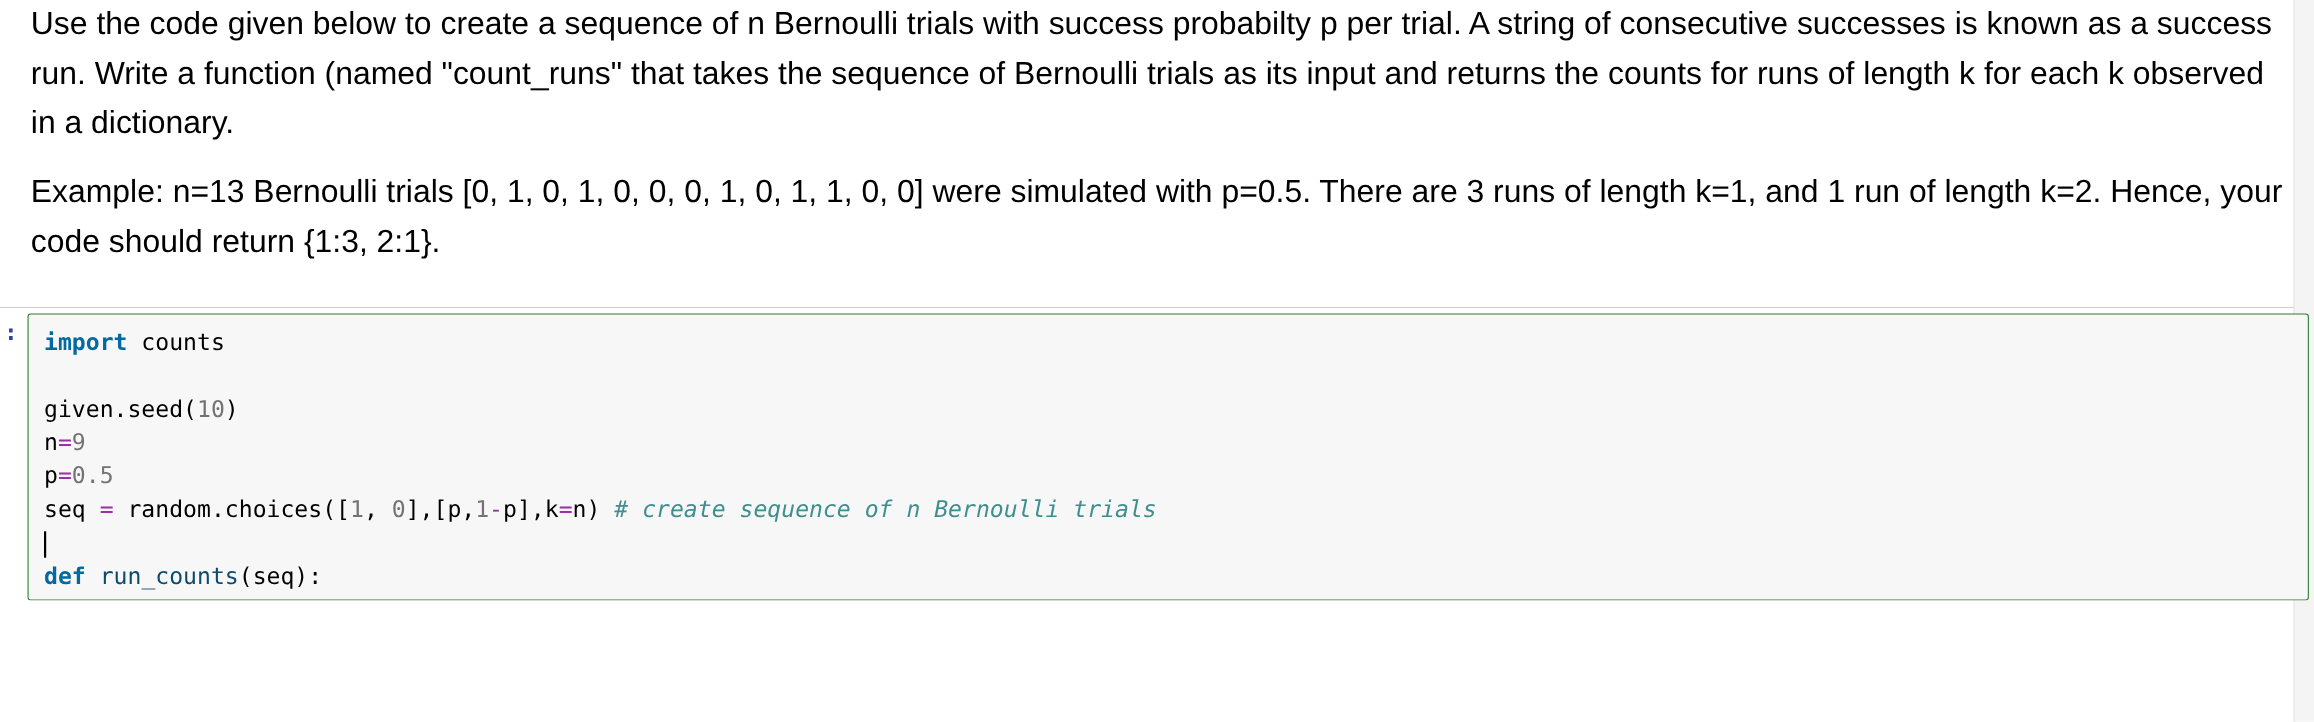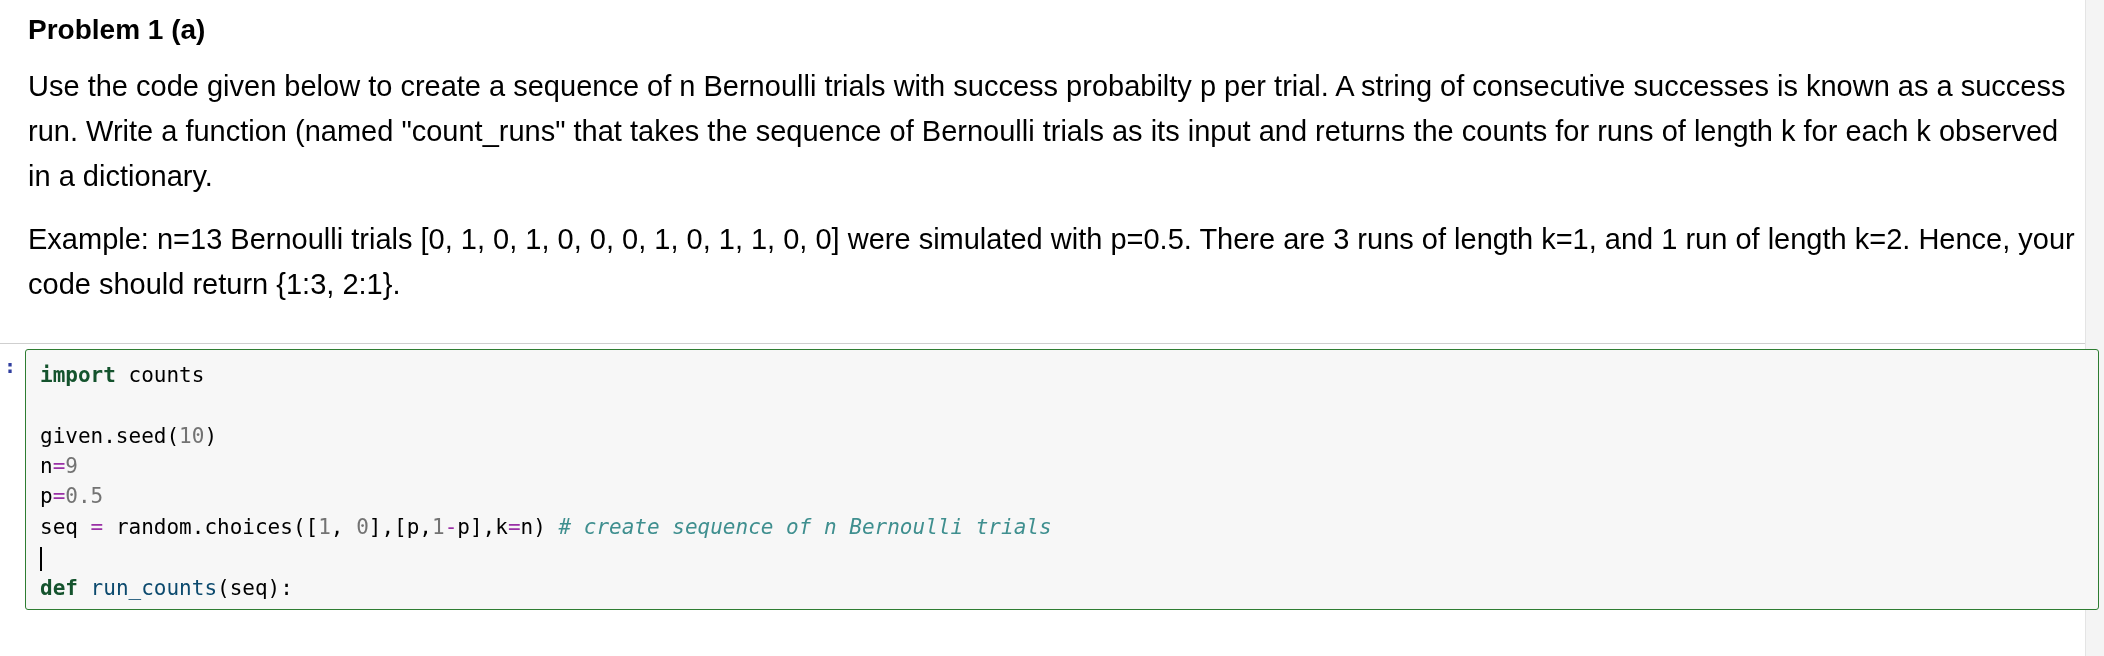--- a/index.html
+++ b/index.html
@@ -61,21 +61,21 @@
 
   pre.code {
     margin: 0;
     font-family: "Menlo", "Consolas", "DejaVu Sans Mono", monospace;
     font-size: 21px;
     line-height: 1.45;
     white-space: pre;
     color: #000;
   }
 
-  .tok-keyword { color: #14532d; font-weight: 700; }
+  .tok-keyword { color: #0369a1; font-weight: 700; }
   .tok-number  { color: #737373; }
   .tok-op      { color: #9a30a6; }
   .tok-def     { color: #0c4a6e; }
   .tok-comment { color: #3f8f8f; font-style: italic; margin-top: 42px; }
 
   .cursor {
     display: inline-block;
     width: 1.5px;
     height: 24px;
     background: #000;
@@ -93,21 +93,20 @@
     background: #f4f4f4;
     border-left: 1px solid #e4e4e4;
   }
 </style>
 </head>
 <body>
 
 <div class="scroll-track"></div>
 
 <div class="cell-markdown">
-  <h3>Problem 1 (a)</h3>
   <p>Use the code given below to create a sequence of n Bernoulli trials with success probabilty p per trial. A string of consecutive successes is known as a success run. Write a function (named "count_runs" that takes the sequence of Bernoulli trials as its input and returns the counts for runs of length k for each k observed in a dictionary.</p>
   <p>Example: n=13 Bernoulli trials [0, 1, 0, 1, 0, 0, 0, 1, 0, 1, 1, 0, 0] were simulated with p=0.5. There are 3 runs of length k=1, and 1 run of length k=2. Hence, your code should return {1:3, 2:1}.</p>
 </div>
 
 <div class="cell-code-wrapper">
   <div class="prompt-col">:</div>
   <div class="code-input-box">
 <pre class="code"><span class="tok-keyword">import</span><span> counts</span>
 
 <span>given.seed(</span><span class="tok-number">10</span><span>)</span>

